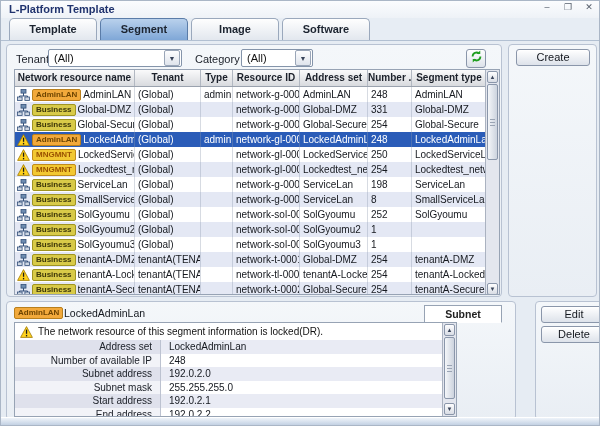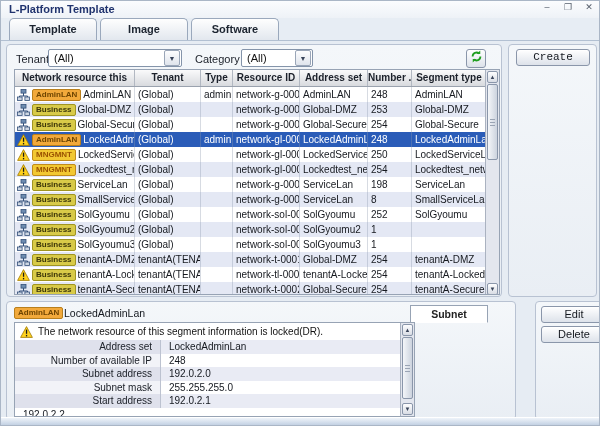--- a/index.html
+++ b/index.html
@@ -67,25 +67,25 @@
   .sbtn { position:absolute; left:1px; width:11px; height:12px; background:linear-gradient(#fdfdfe,#d9dde5);
     border:1px solid #8a96aa; border-radius:2px; font-size:6px; color:#39445a; text-align:center; line-height:11px; }
   .sthumb { position:absolute; left:1px; width:11px; background:linear-gradient(90deg,#f4f6f9,#ccd3de);
     border:1px solid #8a96aa; border-radius:2px; }
   .grip { position:absolute; left:2px; right:2px; top:50%; height:7px; margin-top:-3px;
     background:repeating-linear-gradient(#9aa4b4 0 1px, transparent 1px 3px); }
   
   #detail-header { position:absolute; left:7px; top:3px; right:7px; height:17px; }
   #detail-badge { position:absolute; left:0; top:2px; }
   #detail-title { position:absolute; left:50px; top:2px; font-size:10.5px; color:#14181f; }
-  #dtabs { position:absolute; right:20px; top:0; display:flex; }
+  #dtabs { position:absolute; right:6px; top:0; display:flex; }
   .dtab { width:78px; height:18px; line-height:17px; text-align:center; font-size:10.5px;
     border:1px solid #97a3b4; background:linear-gradient(#f4f6f9,#e2e7ee); color:#222; }
   .dtab.active { background:#fff; font-weight:bold; border-bottom-color:#fff; }
-  #detail-box { position:absolute; left:7px; top:20px; width:401px; height:95px;
+  #detail-box { position:absolute; left:7px; top:20px; width:443px; height:95px;
     background:#fff; border:1px solid #97a3b4; overflow:hidden; }
   #warn-row { display:flex; align-items:center; gap:5px; height:17px; padding-left:5px;
     font-size:10px; color:#111; background:#fff; }
   .drow { display:flex; height:13.5px; }
   .dlabel { width:146px; font-size:10px; text-align:right; padding-right:8px; line-height:13px;
     color:#20242c; border-right:1px solid #bcc2d0; }
   .dvalue { flex:1; font-size:10px; padding-left:8px; line-height:13px; color:#14181f; }
   .drow.odd .dlabel { background:#dfe1ec; } .drow.odd .dvalue { background:#e9ebf4; }
   .drow.even .dlabel { background:#f2f3f8; } .drow.even .dvalue { background:#ffffff; }
   
@@ -101,20 +101,21 @@
     <span id="title">L-Platform Template</span>
     <span id="win-controls">
         <div class="winctl">–</div>
         <div class="winctl">❐</div>
         <div class="winctl">✕</div>
       </span>
   </div>
 
   <div id="tabbar">
       <div class="tab">Template</div>
+      <div class="tab active">Segment</div>
       <div class="tab">Image</div>
       <div class="tab">Software</div>
     </div>
 
   <div id="content">
 
     <div class="panel" id="panel-main">
       <span class="flabel" style="left:9px; top:8px;">Tenant</span>
       <div class="select" style="left:41px; top:4px; width:134px;">
         <span class="val">(All)</span>
@@ -129,21 +130,21 @@
         <svg width="13" height="13" viewBox="0 0 16 16">
           <path d="M3.2 8a4.8 4.8 0 0 1 8-3.6" fill="none" stroke="#1f9e1f" stroke-width="2.2"></path>
           <path d="M12.6 0.6 v4.4 h-4.4 z" fill="#1f9e1f"></path>
           <path d="M12.8 8a4.8 4.8 0 0 1-8 3.6" fill="none" stroke="#1f9e1f" stroke-width="2.2"></path>
           <path d="M3.4 15.4 v-4.4 h4.4 z" fill="#1f9e1f"></path>
         </svg>
       </div>
 
       <div id="table">
         <div id="thead">
-            <div class="hcell w0">Network resource this</div>
+            <div class="hcell w0">Network resource name</div>
             <div class="hcell w1">Tenant</div>
             <div class="hcell w2">Type</div>
             <div class="hcell w3">Resource ID</div>
             <div class="hcell w4">Address set</div>
             <div class="hcell w5">Number ...</div>
             <div class="hcell w6">Segment type</div>
           </div>
         <div id="tbody">
             <div class="row">
               <div class="cell namecell w0">
@@ -171,21 +172,21 @@
                   <rect x="0.5" y="8" width="4.6" height="3.5" fill="#cdd6e2" stroke="#33507a" stroke-width="0.8"></rect>
                   <rect x="7.9" y="8" width="4.6" height="3.5" fill="#cdd6e2" stroke="#33507a" stroke-width="0.8"></rect>
                 </svg>
                 <span class="badge" style="background: rgb(216, 202, 72); border-color: rgb(160, 148, 34); color: rgb(60, 54, 8);">Business</span>
                 <span style="overflow: hidden; white-space: nowrap;">Global-DMZ</span>
               </div>
               <div class="cell w1">(Global)</div>
               <div class="cell w2"></div>
               <div class="cell w3">network-g-0004</div>
               <div class="cell w4">Global-DMZ</div>
-              <div class="cell w5">253</div>
+              <div class="cell w5">331</div>
               <div class="cell w6">Global-DMZ</div>
             </div>
             <div class="row">
               <div class="cell namecell w0">
                 <svg class="rowicon" width="13" height="12" viewBox="0 0 13 12">
                   <path d="M6.5 3.5v3.5 M2.5 7h8 M2.5 7v2 M10.5 7v2" stroke="#33507a" fill="none"></path>
                   <rect x="4" y="0.5" width="5" height="3.6" fill="#6e8cb0" stroke="#33507a" stroke-width="0.8"></rect>
                   <rect x="0.5" y="8" width="4.6" height="3.5" fill="#cdd6e2" stroke="#33507a" stroke-width="0.8"></rect>
                   <rect x="7.9" y="8" width="4.6" height="3.5" fill="#cdd6e2" stroke="#33507a" stroke-width="0.8"></rect>
                 </svg>
@@ -398,21 +399,21 @@
           <div class="sbtn" style="top:1px;">▲</div>
           <div class="sthumb" style="top:14px; height:76px;">
               <div class="grip"></div>
             </div>
           <div class="sbtn" style="bottom:1px;">▼</div>
         </div>
       </div>
     </div>
 
     <div class="panel" id="panel-create">
-      <div class="btn" style="left:7px; top:4px; width:74px;font-family:Liberation Mono, monospace;">Create</div>
+      <div class="btn" style="left:7px; top:4px; width:74px;">Create</div>
     </div>
 
     <div class="panel" id="panel-detail">
       <div id="detail-header">
         <span class="badge" id="detail-badge" style="background: rgb(242, 169, 59); border-color: rgb(185, 127, 28); color: rgb(110, 68, 0);">AdminLAN</span>
         <span id="detail-title">LockedAdminLan</span>
         <div id="dtabs">
             <div class="dtab active">Subnet</div>
           </div>
       </div>
@@ -440,20 +441,21 @@
             </div>
             <div class="drow even">
               <div class="dlabel">Subnet mask</div>
               <div class="dvalue">255.255.255.0</div>
             </div>
             <div class="drow odd">
               <div class="dlabel">Start address</div>
               <div class="dvalue">192.0.2.1</div>
             </div>
             <div class="drow even">
+              <div class="dlabel">End address</div>
               <div class="dvalue">192.0.2.2</div>
             </div>
           </div>
         <div class="vscroll" style="height:93px;">
           <div class="sbtn" style="top:1px;">▲</div>
           <div class="sthumb" style="top:14px; height:62px;">
               <div class="grip"></div>
             </div>
           <div class="sbtn" style="bottom:1px;">▼</div>
         </div>

